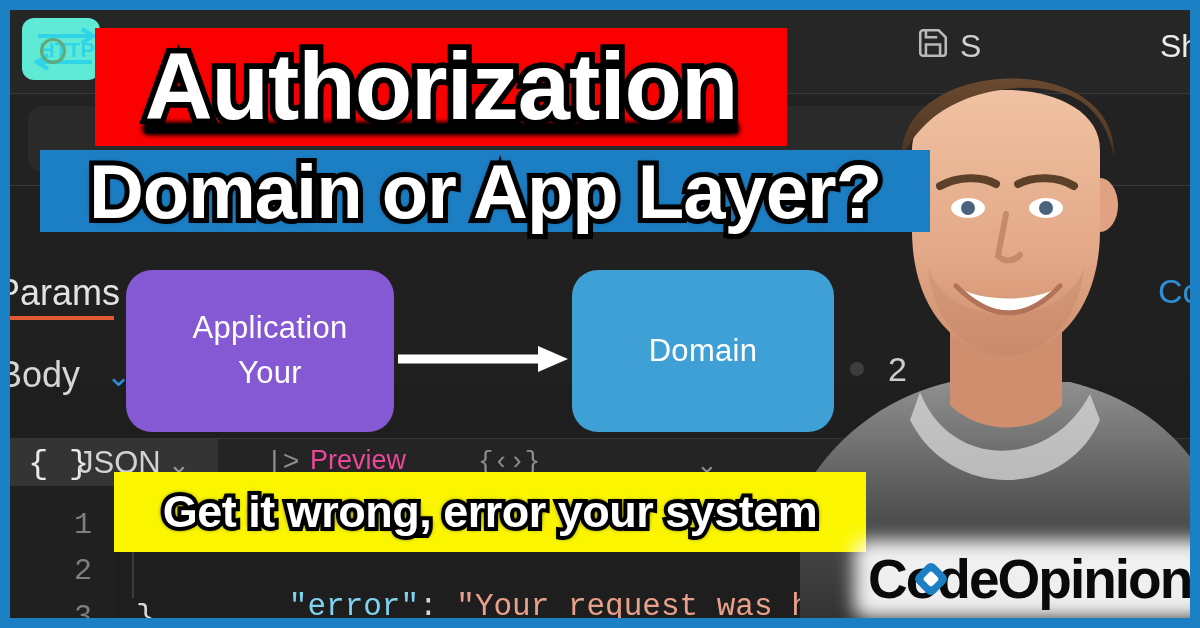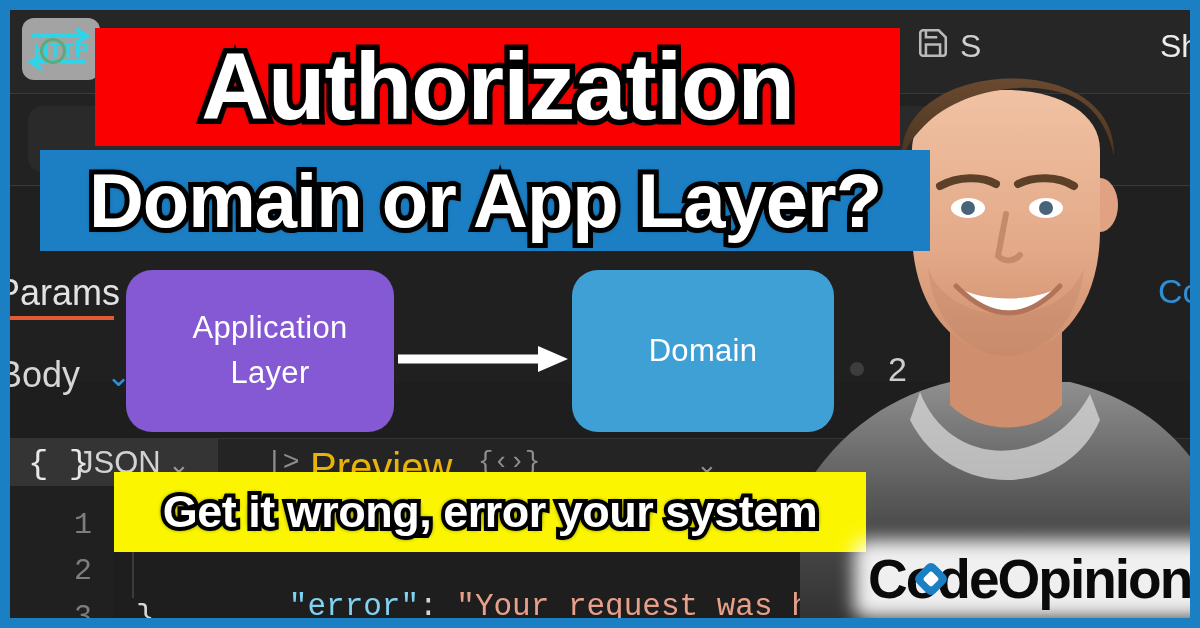--- a/index.html
+++ b/index.html
@@ -33,25 +33,25 @@
     left: 0; top: 0;
     width: 100%; height: 84px;
     background: #262626;
     border-bottom: 1px solid #3a3a3a;
   }
 
   .http-chip {
     position: absolute;
     left: 12px; top: 8px;
     width: 78px; height: 62px;
-    background: #a3a3a3;
+    background: #5eead4;
     border-radius: 12px;
     display: flex;
     align-items: center;
-    justify-content: center;
+    justify-content: flex-end;
   }
   .http-chip svg { display: block; }
 
   .req-title {
     position: absolute;
     left: 106px; top: 16px;
     font-size: 40px;
     color: #d7d7d7;
     letter-spacing: .5px;
     white-space: nowrap;
@@ -192,22 +192,22 @@
   .prev-icon {
     position: absolute;
     left: 256px; top: 8px;
     font-size: 28px;
     color: #8e8e8e;
     font-family: "Liberation Mono", monospace;
   }
   .prev-text {
     position: absolute;
     left: 300px; top: 6px;
-    font-size: 40px;
-    color: #eab308;
+    font-size: 27px;
+    color: #ec4899;
     text-align: right;
   }
   .vis-icon {
     position: absolute;
     left: 468px; top: 8px;
     font-size: 26px;
     color: #8e8e8e;
     font-family: "Liberation Mono", monospace;
   }
   .vis-text {
@@ -299,27 +299,28 @@
   }
 
   
   .banner {
     position: absolute;
     display: flex;
     align-items: center;
   }
   .banner-red {
     left: 85px; top: 18px;
-    width: 805px; height: 118px;
+    width: 692px; height: 118px;
     background: #fb0000;
     justify-content: center;
+    text-decoration: underline;
   }
   .banner-blue {
     left: 30px; top: 140px;
-    width: 890px; height: 101px;
+    width: 890px; height: 82px;
     background: #1c7fc4;
     justify-content: center;
   }
   .banner-yellow {
     left: 104px; top: 462px;
     width: 752px; height: 80px;
     background: #fbf600;
     justify-content: center;
   }
 
@@ -462,21 +463,21 @@
         <span class="tok-key">"error"</span><span class="tok-punct">: </span><span class="tok-str">"Your request was hot</span>
       </div>
       <div class="code-line code-l3">}</div>
     </div>
   </div>
 
   <div class="diagram">
     <div class="node node-app">
       <div>
         <div>Application</div>
-        <div>Layer</div>
+        <div>Your</div>
       </div>
     </div>
 
     <svg class="arrow" viewBox="0 0 170 30">
       <line x1="0" y1="15" x2="142" y2="15" stroke="#ffffff" stroke-width="9"></line>
       <polygon points="140,2 170,15 140,28" fill="#ffffff"></polygon>
     </svg>
 
     <div class="node node-domain">
       <div>Domain</div>

